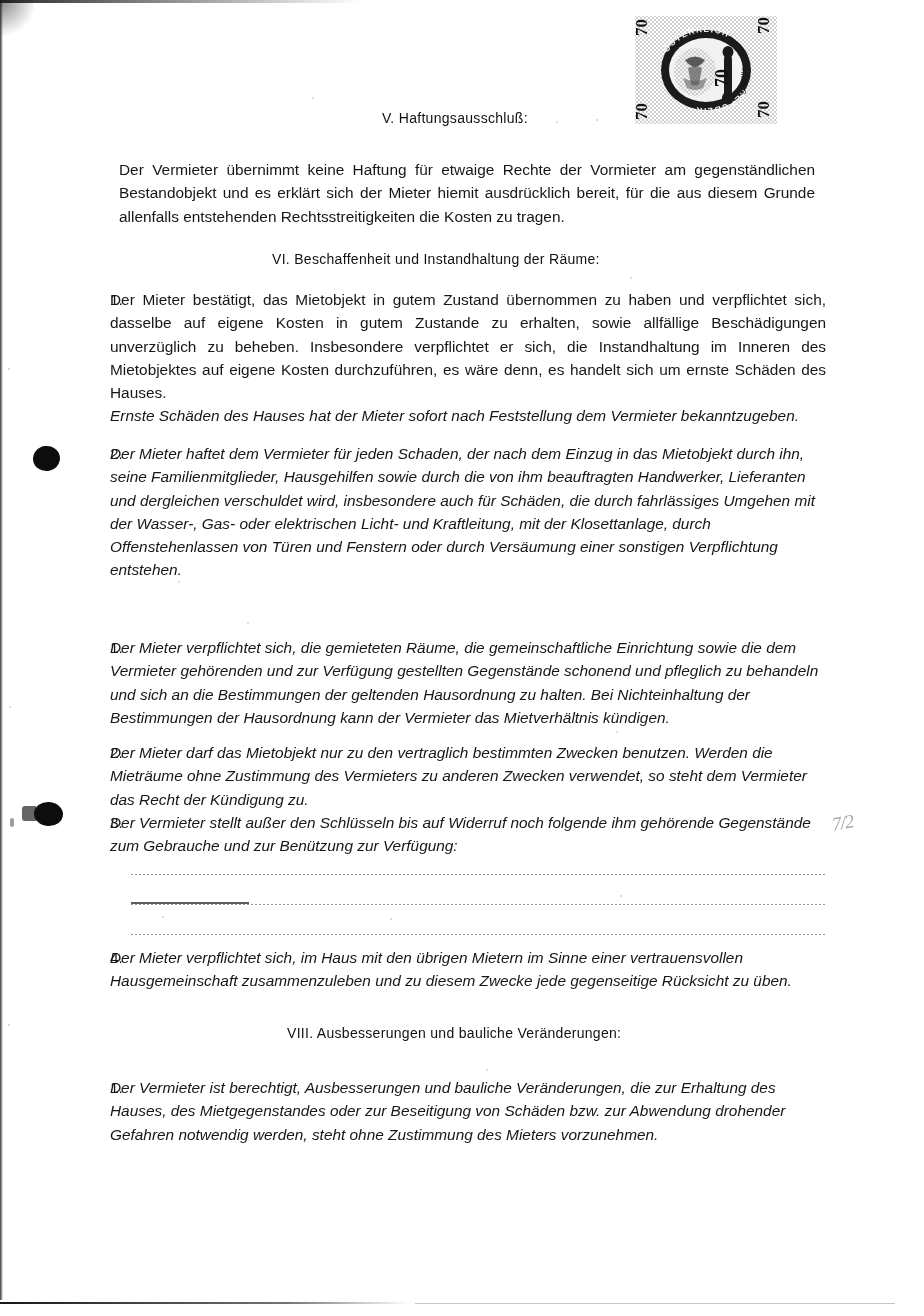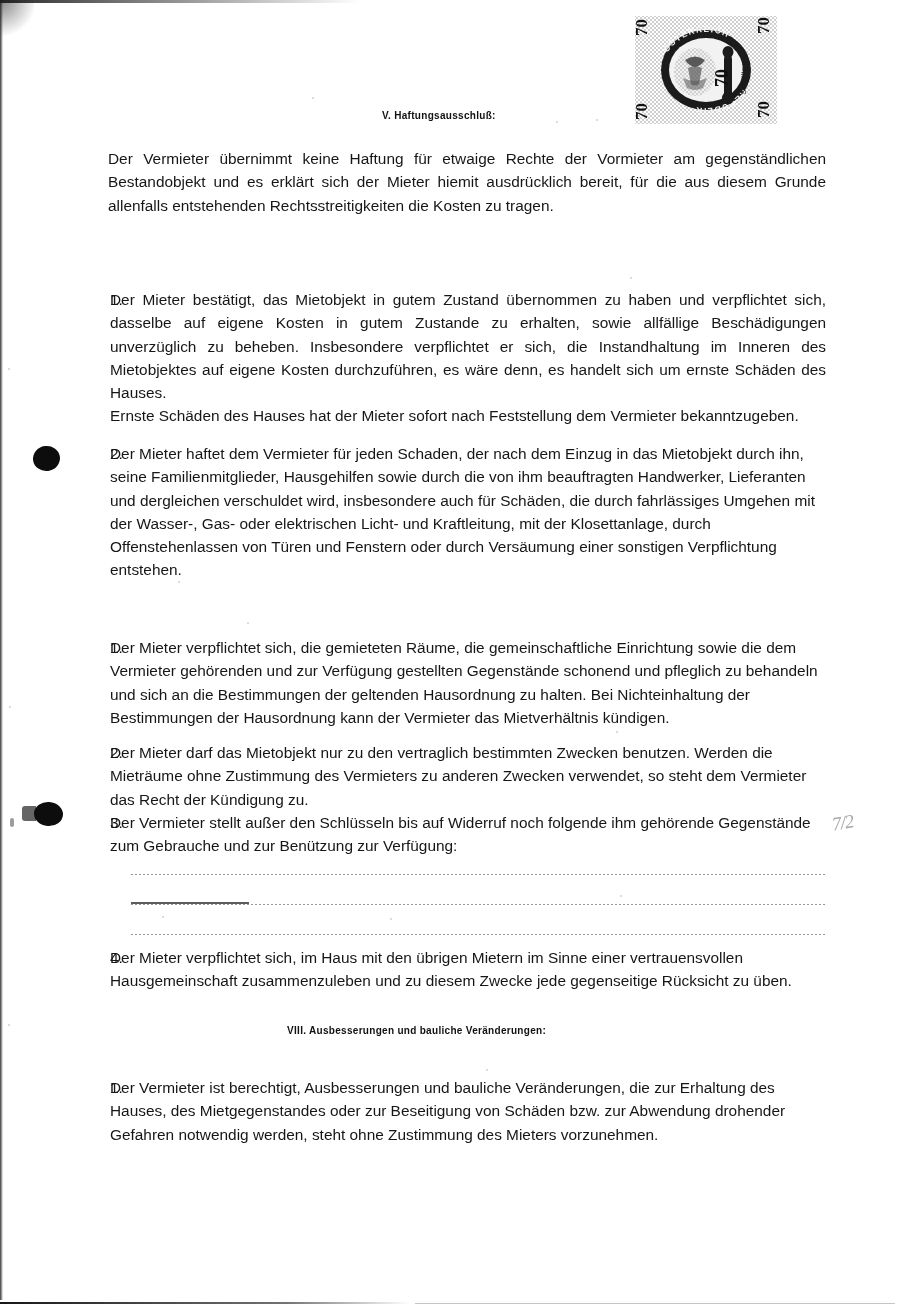--- a/index.html
+++ b/index.html
@@ -79,53 +79,53 @@
     left: 633px;
     top: 14px;
     width: 146px;
     height: 112px;
   }
   .stamp svg { display: block; width: 100%; height: 100%; }
 
   
   .heading {
     position: absolute;
-    font-weight: bold;
-    font-size: 10px;
+    font-weight: normal;
+    font-size: 14px;
     letter-spacing: 0.3px;
     color: #111;
     white-space: nowrap;
   }
   .para {
     position: absolute;
     font-size: 15.4px;
     line-height: 23.3px;
     color: #161616;
     text-align: justify;
     text-justify: inter-word;
   }
-  .para p { margin: 0; }
+  .para p { margin: 11px; }
   .num-item {
     position: absolute;
     font-size: 15.4px;
     line-height: 23.3px;
     color: #161616;
   }
   .num-item .marker {
     position: absolute;
     left: 0;
     top: 0;
     width: 20px;
     text-align: left;
   }
   .num-item .body {
     text-align: justify;
     text-justify: inter-word;
   }
-  .num-item .body .last { text-align: left; }
+  .num-item .body .last { text-align: left; font-style: italic; }
   .num-item .body p { margin: 0; }
 
   
   .dotline {
     position: absolute;
     left: 131px;
     width: 694px;
     height: 2px;
     background-image: linear-gradient(to right, #555 0 2px, rgba(255,255,255,0) 2px 4px);
     background-size: 4px 1px;
@@ -227,20 +227,21 @@
       <text x="113" y="64" font-family="Liberation Sans, sans-serif" font-size="7.5" fill="#1b1b1b" text-anchor="middle" letter-spacing="0.6" transform="rotate(-90 113 64)">Schilling</text>
     </svg>
   </div>
 
   <div class="heading" style="left:382px; top:110px;">V. Haftungsausschluß:</div>
 
   <div class="para" style="left:108px; top:147px; width:718px;">
     <p>Der Vermieter übernimmt keine Haftung für etwaige Rechte der Vormieter am gegenständlichen Bestandobjekt und es erklärt sich der Mieter hiemit ausdrücklich bereit, für die aus diesem Grunde allenfalls entstehenden Rechtsstreitigkeiten die Kosten zu tragen.</p>
   </div>
 
+  <div class="heading" style="left:272px; top:251px;">VI. Beschaffenheit und Instandhaltung der Räume:</div>
 
   <div class="num-item" style="left:110px; top:288px; width:716px;">
     <span class="marker">1.</span>
     <div class="body">
       <p>Der Mieter bestätigt, das Mietobjekt in gutem Zustand übernommen zu haben und verpflichtet sich, dasselbe auf eigene Kosten in gutem Zustande zu erhalten, sowie allfällige Beschädigungen unverzüglich zu beheben. Insbesondere verpflichtet er sich, die Instandhaltung im Inneren des Mietobjektes auf eigene Kosten durchzuführen, es wäre denn, es handelt sich um ernste Schäden des Hauses.</p>
       <p class="last">Ernste Schäden des Hauses hat der Mieter sofort nach Feststellung dem Vermieter bekanntzugeben.</p>
     </div>
   </div>
 
   <div class="num-item" style="left:110px; top:442px; width:716px;">

